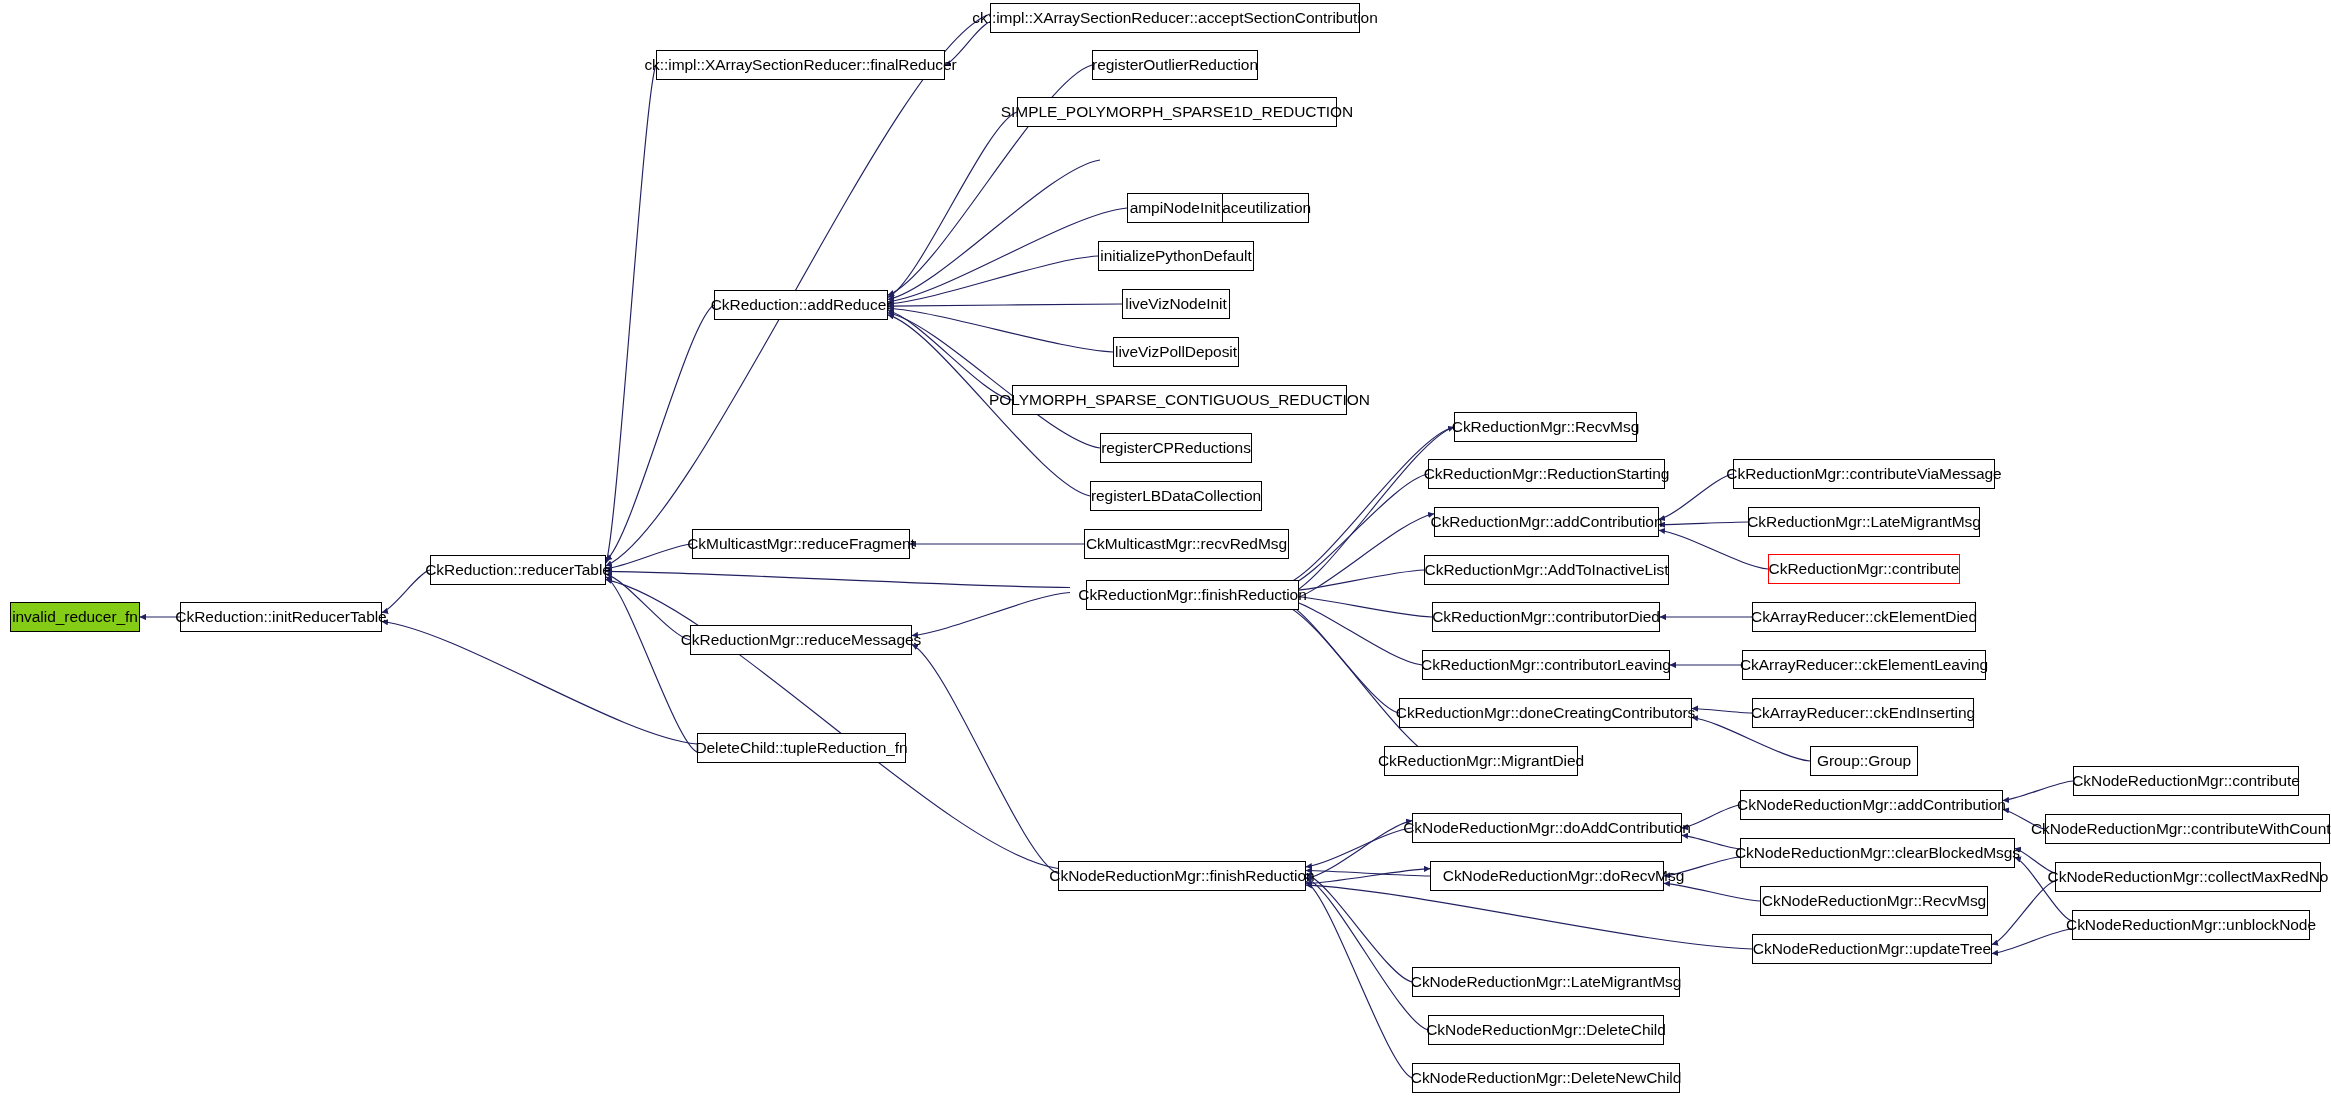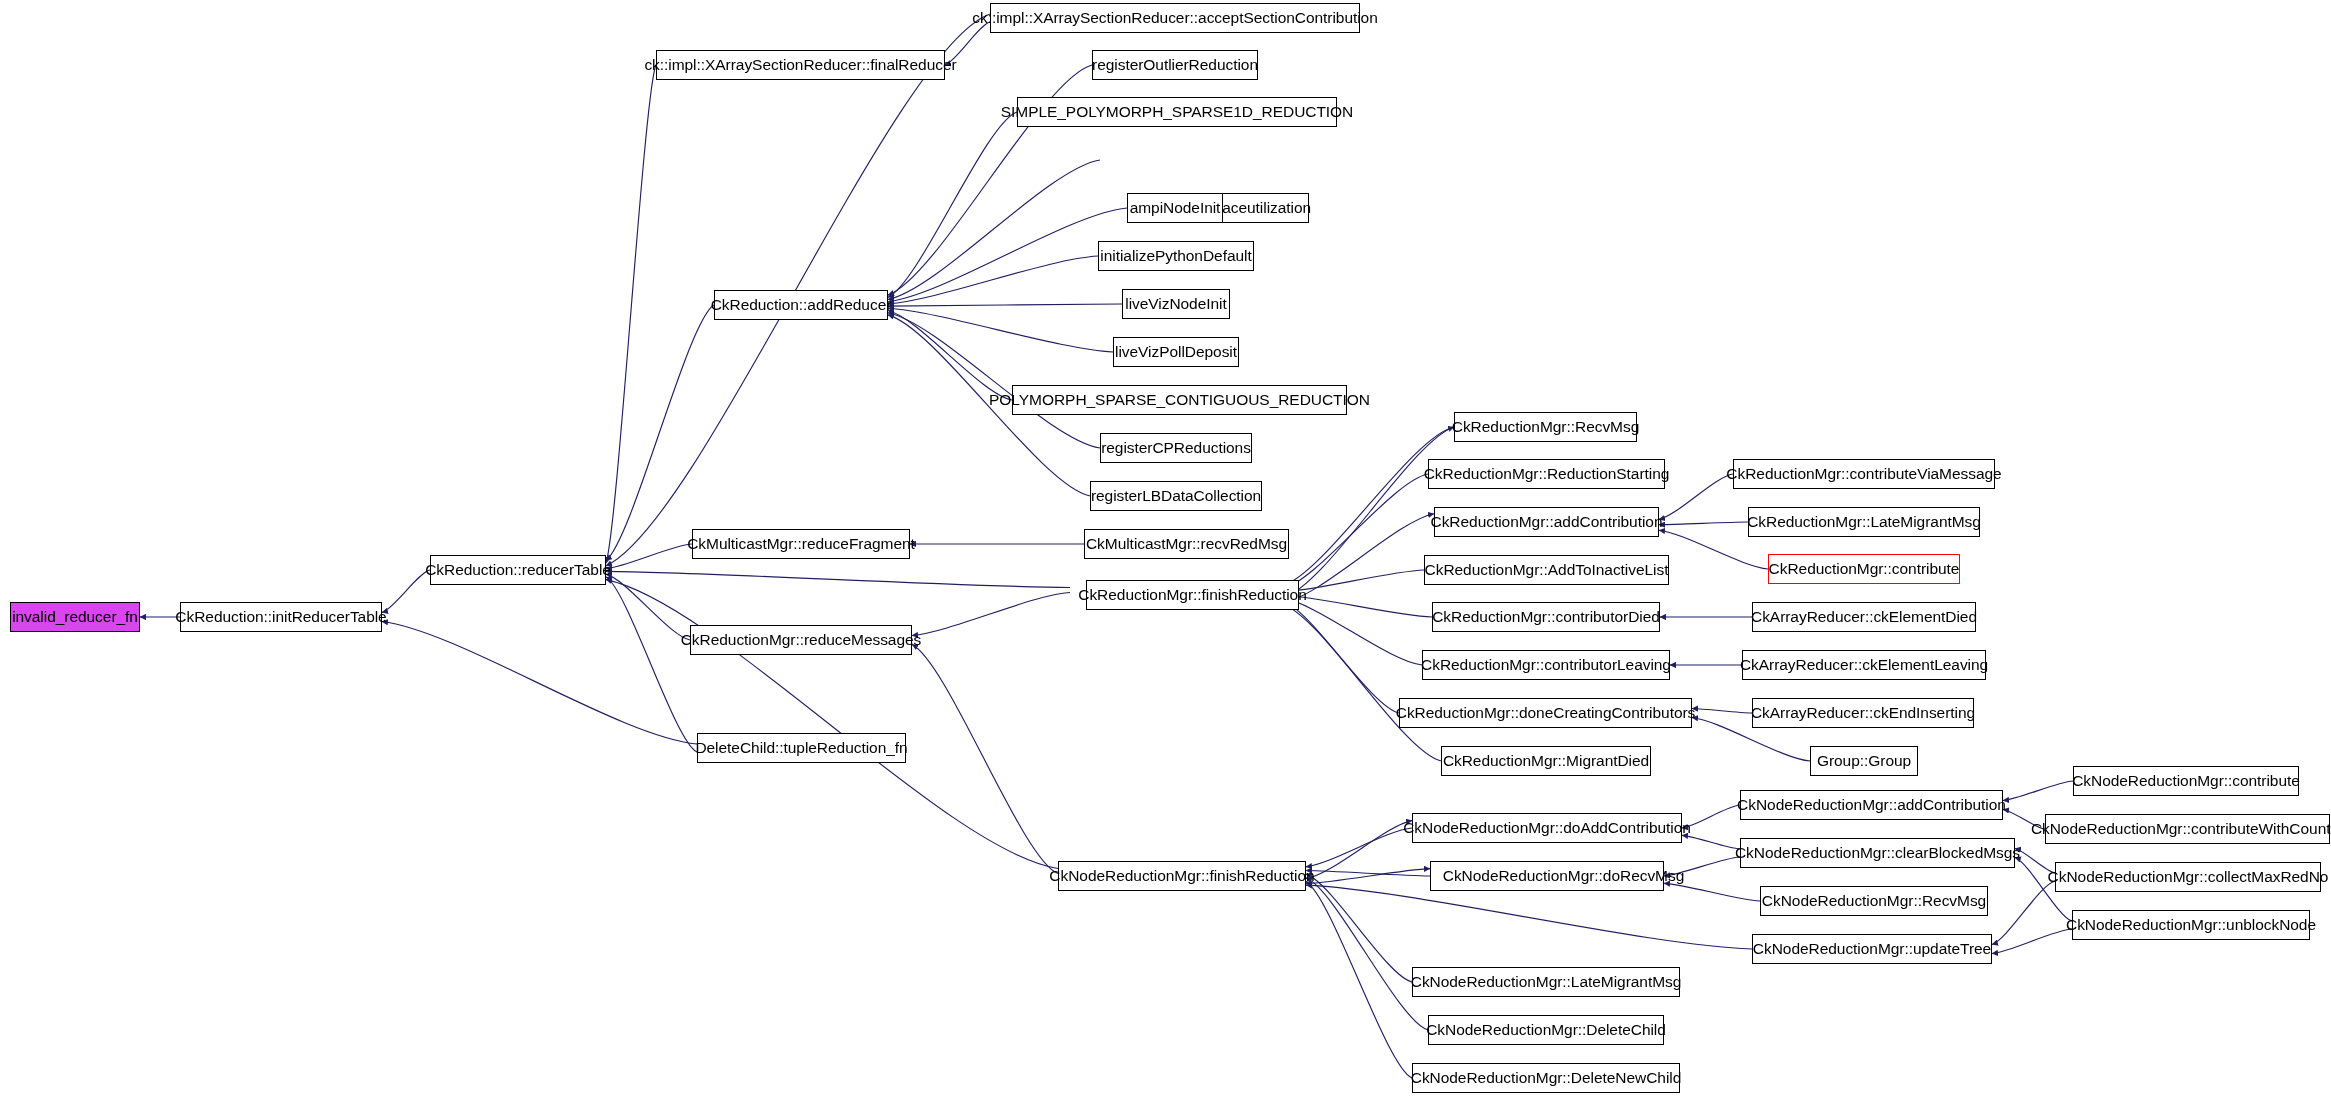--- a/index.html
+++ b/index.html
@@ -34,21 +34,21 @@
     background: #ffffff;
     color: #000000;
     font-size: 15.5px;
     line-height: 1;
     white-space: nowrap;
     height: 30px;
     padding: 0 7px;
     letter-spacing: -0.05px;
   }
   .node.root {
-    background: #d946ef;
+    background: #84cc16;
     border-color: #000000;
   }
   .node.highlight {
     border-color: #ff0000;
     background: #ffffff;
   }
   .node-label {
     display: block;
   }
 </style>
@@ -200,21 +200,21 @@
       </div>
       <div class="node" style="left: 1432px; top: 602px; width: 228px;">
         <span class="node-label">CkReductionMgr::contributorDied</span>
       </div>
       <div class="node" style="left: 1422px; top: 650px; width: 248px;">
         <span class="node-label">CkReductionMgr::contributorLeaving</span>
       </div>
       <div class="node" style="left: 1399px; top: 698px; width: 293px;">
         <span class="node-label">CkReductionMgr::doneCreatingContributors</span>
       </div>
-      <div class="node" style="left: 1441px; top: 746px; width: 210px;">
+      <div class="node" style="left: 1384px; top: 746px; width: 194px;">
         <span class="node-label">CkReductionMgr::MigrantDied</span>
       </div>
       <div class="node" style="left: 1733px; top: 459px; width: 262px;">
         <span class="node-label">CkReductionMgr::contributeViaMessage</span>
       </div>
       <div class="node" style="left: 1748px; top: 507px; width: 232px;">
         <span class="node-label">CkReductionMgr::LateMigrantMsg</span>
       </div>
       <div class="node highlight" style="left: 1768px; top: 554px; width: 192px;">
         <span class="node-label">CkReductionMgr::contribute</span>

